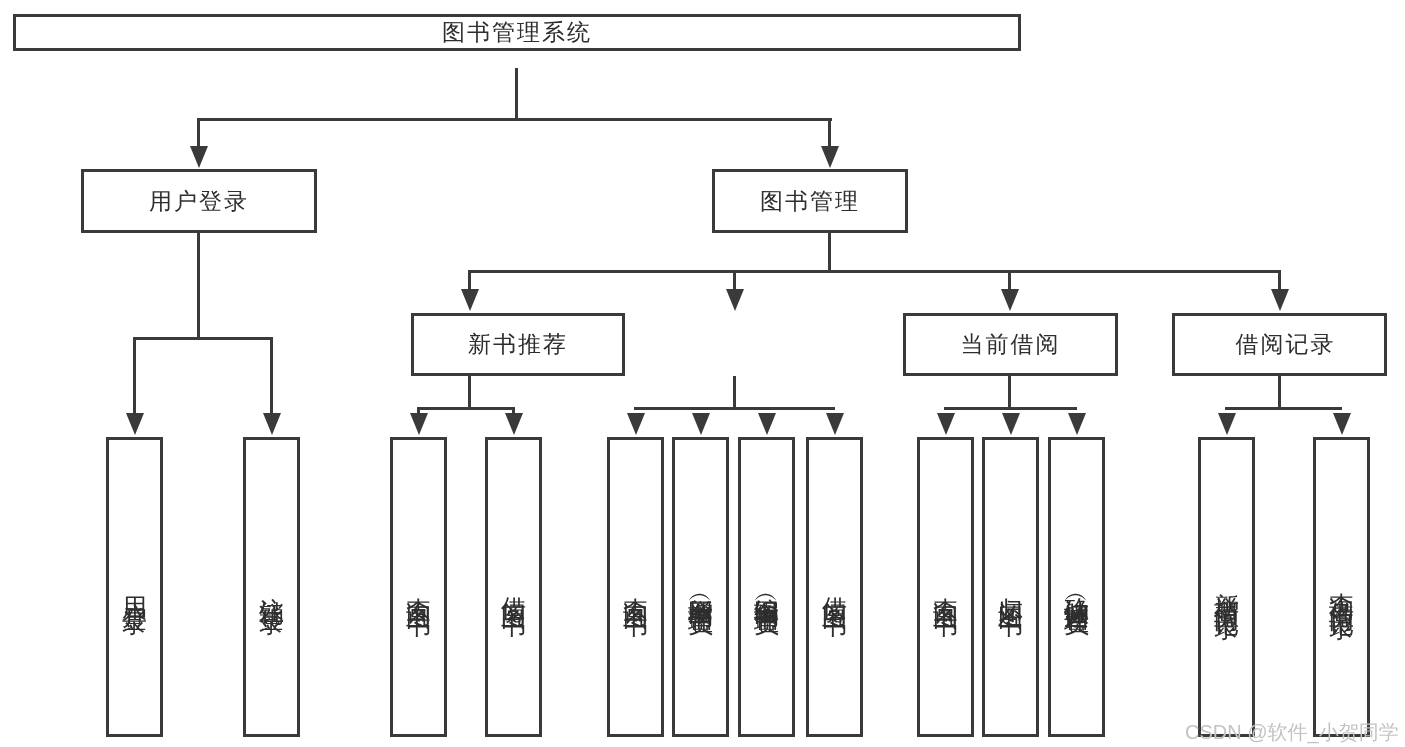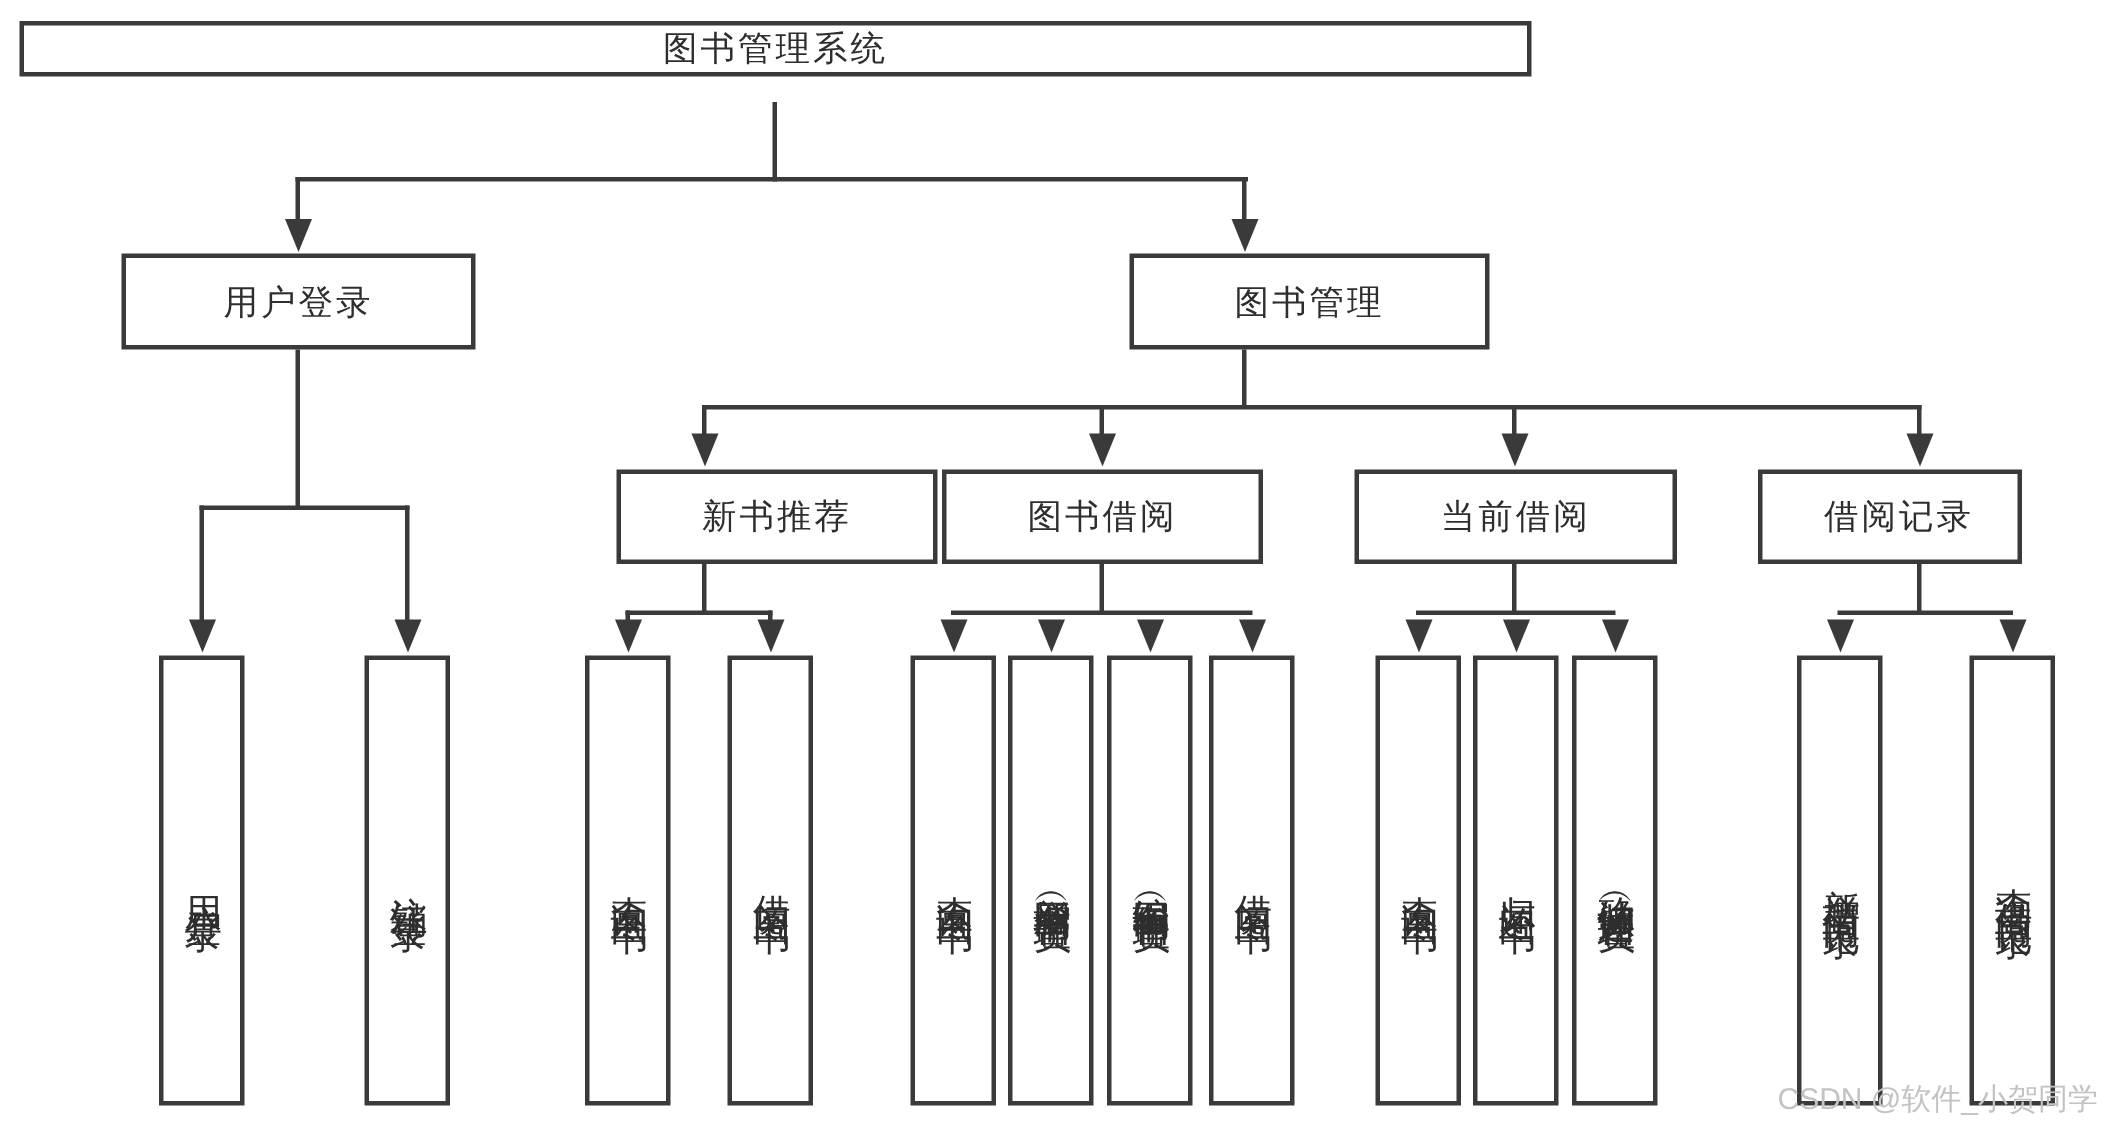--- a/index.html
+++ b/index.html
@@ -50,21 +50,21 @@
   <div class="vline" style="left:515px;top:68px;height:53px;"></div>
   <div class="hline" style="left:197px;top:118px;width:635px;"></div>
   <div class="vline" style="left:197px;top:118px;height:30px;"></div>
   <div class="vline" style="left:828px;top:118px;height:30px;"></div>
   <div class="arrow" style="left:190px;top:146px;"></div>
   <div class="arrow" style="left:821px;top:146px;"></div>
 
   <div class="node hnode" style="left:81px;top:169px;width:236px;height:64px;">
     <span>用户登录</span>
   </div>
-  <div class="node hnode" style="left:712px;top:169px;width:240px;height:64px;margin-left:41px;">
+  <div class="node hnode" style="left:712px;top:169px;width:196px;height:64px;">
     <span>图书管理</span>
   </div>
 
   <div class="vline" style="left:197px;top:233px;height:106px;"></div>
   <div class="hline" style="left:133px;top:337px;width:140px;"></div>
   <div class="vline" style="left:133px;top:337px;height:78px;"></div>
   <div class="vline" style="left:270px;top:337px;height:78px;"></div>
   <div class="arrow" style="left:126px;top:413px;"></div>
   <div class="arrow" style="left:263px;top:413px;"></div>
 
@@ -75,27 +75,24 @@
   <div class="vline" style="left:1008px;top:270px;height:22px;"></div>
   <div class="vline" style="left:1278px;top:270px;height:22px;"></div>
   <div class="arrow" style="left:461px;top:289px;"></div>
   <div class="arrow" style="left:726px;top:289px;"></div>
   <div class="arrow" style="left:1001px;top:289px;"></div>
   <div class="arrow" style="left:1271px;top:289px;"></div>
 
   <div class="node hnode" style="left:363px;top:313px;width:214px;height:63px;margin-left:48px;">
     <span>新书推荐</span>
   </div>
-  <div class="node hnode" style="left:628px;top:313px;width:214px;height:63px;">
-    <span>图书借阅</span>
-  </div>
   <div class="node hnode" style="left:903px;top:313px;width:215px;height:63px;">
     <span>当前借阅</span>
   </div>
-  <div class="node hnode" style="left:1172px;top:313px;width:176px;height:63px;padding-left:12px;">
+  <div class="node hnode" style="left:1172px;top:313px;width:215px;height:63px;padding-left:12px;">
     <span>借阅记录</span>
   </div>
 
   <div class="vline" style="left:468px;top:376px;height:33px;"></div>
   <div class="vline" style="left:733px;top:376px;height:33px;"></div>
   <div class="vline" style="left:1008px;top:376px;height:33px;"></div>
   <div class="vline" style="left:1278px;top:376px;height:33px;"></div>
 
   <div class="hline" style="left:417px;top:407px;width:98px;"></div>
   <div class="vline" style="left:417px;top:407px;height:9px;"></div>

